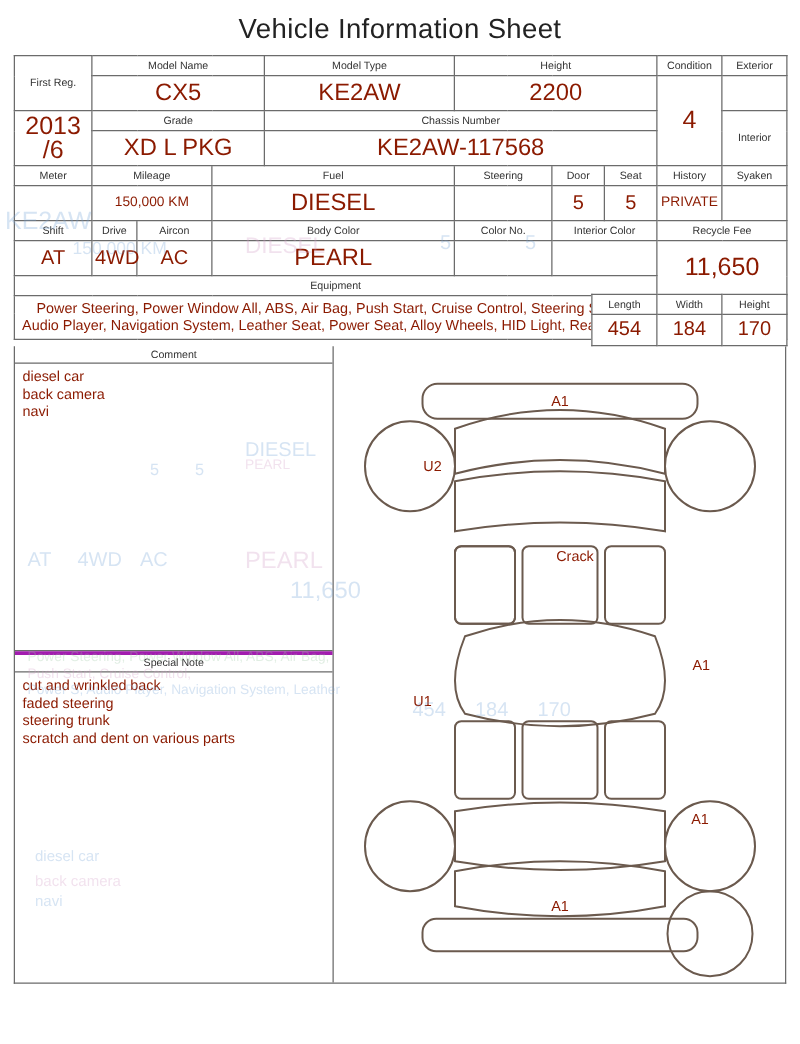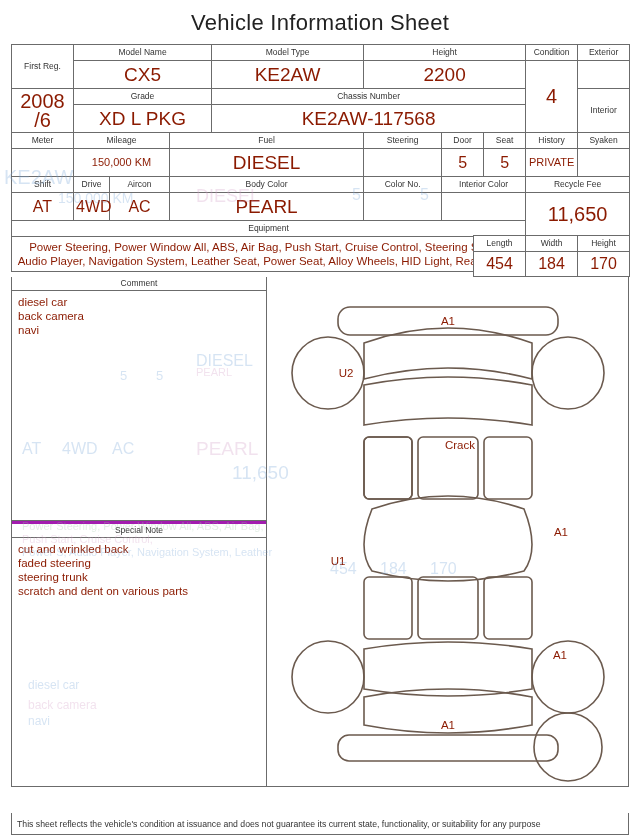--- a/index.html
+++ b/index.html
@@ -75,21 +75,21 @@
     <tr>
       <td colspan="3" class="val big">CX5</td>
       <td colspan="4" class="val big">KE2AW</td>
       <td colspan="4" class="val big">2200</td>
       <td rowspan="3" class="val num">4</td>
       <td class="val sm"></td>
     </tr>
 
     <tr>
       <td rowspan="2" class="val num">
-        <div style="line-height:19px">2008</div>
+        <div style="line-height:19px">2013</div>
         <div style="line-height:19px">/6</div>
       </td>
       <td colspan="3" class="lbl">Grade</td>
       <td colspan="8" class="lbl">Chassis Number</td>
       <td rowspan="2" class="lbl">Interior</td>
     </tr>
 
     <tr>
       <td colspan="3" class="val big">XD L PKG</td>
       <td colspan="8" class="val big">KE2AW-117568</td>
@@ -233,21 +233,20 @@
           <text x="192" y="172">Crack</text>
           <text x="293" y="259">A1</text>
           <text x="70" y="288">U1</text>
           <text x="292" y="382">A1</text>
           <text x="180" y="452">A1</text>
         </g>
       </svg>
     </div>
   </div>
 
-  <div class="footer">This sheet reflects the vehicle's condition at issuance and does not guarantee its current state, functionality, or suitability for any purpose</div>
 
   <div id="wm-layer">
       <div class="wm b" style="left: 4px; top: 166px; font-size: 20px;">KE2AW</div>
       <div class="wm b" style="left: 58px; top: 190px; font-size: 14px;">150,000 KM</div>
       <div class="wm p" style="left: 196px; top: 186px; font-size: 18px;">DIESEL</div>
       <div class="wm b" style="left: 352px; top: 186px; font-size: 16px;">5</div>
       <div class="wm b" style="left: 420px; top: 186px; font-size: 16px;">5</div>
       <div class="wm b" style="left: 22px; top: 440px; font-size: 16px;">AT</div>
       <div class="wm b" style="left: 62px; top: 440px; font-size: 16px;">4WD</div>
       <div class="wm b" style="left: 112px; top: 440px; font-size: 16px;">AC</div>

